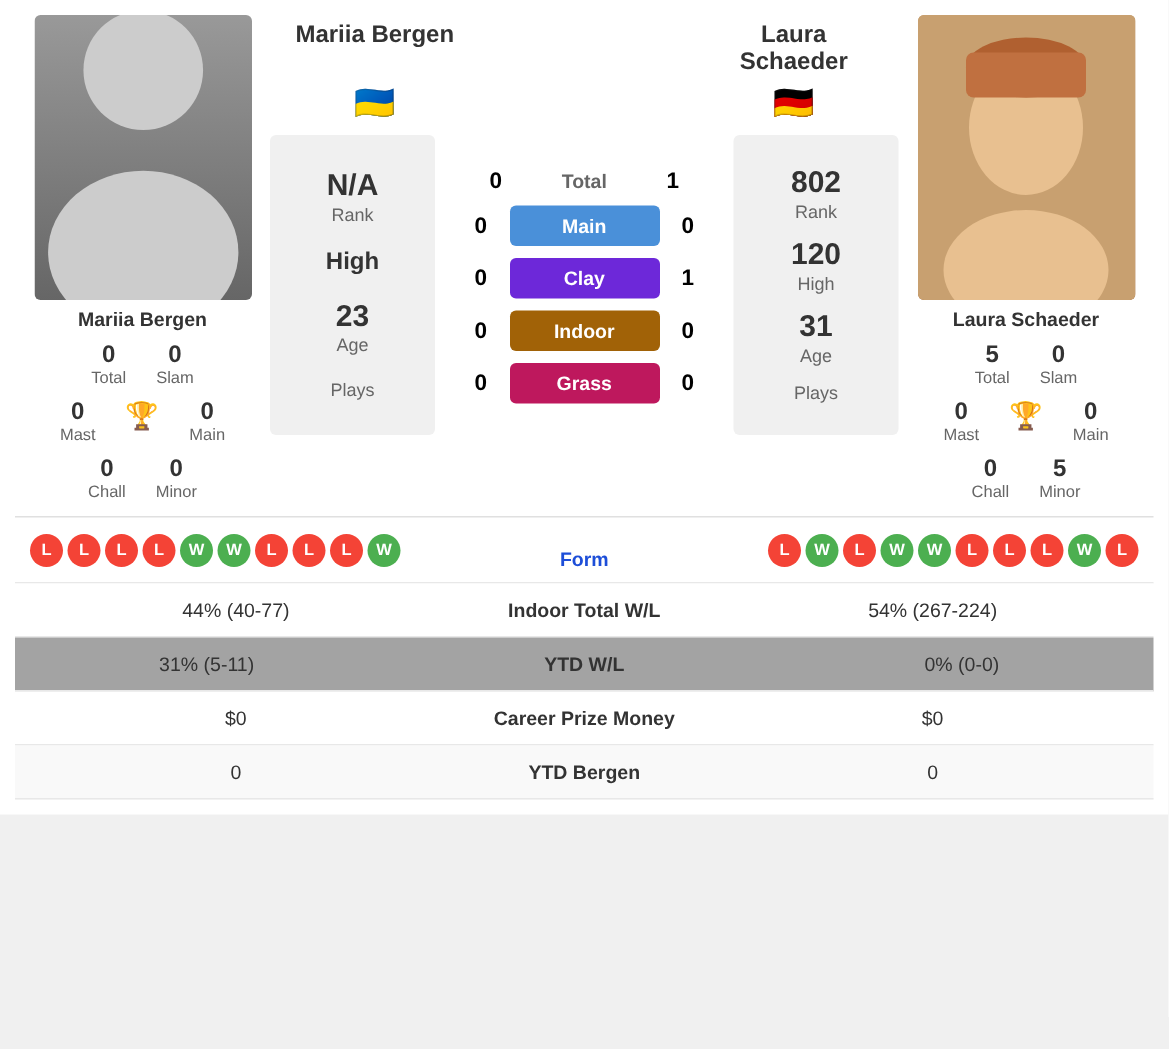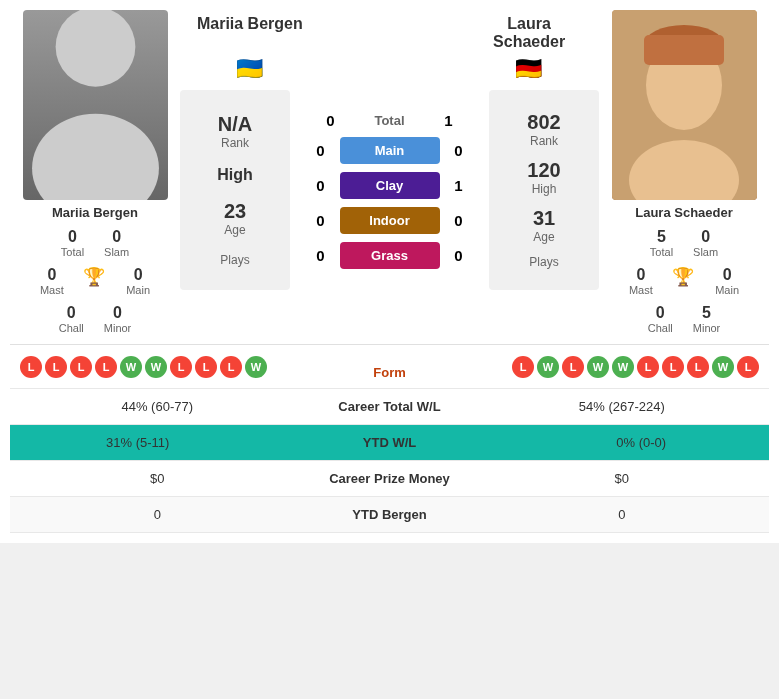--- a/index.html
+++ b/index.html
@@ -15,30 +15,30 @@
     .stat-label { font-size: 11px; color: #666; }
 
     .trophy-icon { color: #d4a017; font-size: 18px; }
 
     .center-stat { display: flex; flex-direction: column; align-items: center; }
     .center-stat-value { font-size: 20px; font-weight: bold; color: #333; }
     .center-stat-label { font-size: 12px; color: #666; }
 
     .surface-btn { padding: 6px 20px; border-radius: 4px; color: #fff; font-weight: bold; font-size: 13px; min-width: 100px; text-align: center; }
     .btn-hard { background: #4a90d9; }
-    .btn-clay { background: #4c1d95; }
+    .btn-clay { background: #6d28d9; }
     .btn-indoor { background: #a16207; }
     .btn-grass { background: #be185d; }
 
     
     .bottom-section { background: #fff; margin-top: 5px; border-top: 1px solid #e0e0e0; }
 
     .form-row { display: flex; align-items: center; padding: 8px 10px; border-bottom: 1px solid #e8e8e8; }
     .form-badges { display: flex; gap: 3px; }
-    .form-label { flex: 1; text-align: center; font-size: 13px; font-weight: bold; color: #c2410c; margin-top: 12px; }
+    .form-label { flex: 1; text-align: center; font-size: 13px; font-weight: bold; color: #1d4ed8; margin-top: 12px; }
     .badge { width: 22px; height: 22px; border-radius: 50%; display: flex; align-items: center; justify-content: center; font-size: 11px; font-weight: bold; color: #fff; }
     .badge-w { background: #4caf50; }
     .badge-l { background: #f44336; }
 
     .stats-row { display: flex; align-items: center; padding: 10px 15px; border-bottom: 1px solid #e8e8e8; background: #fff; }
     .stats-row:nth-child(even) { background: #f9f9f9; }
     .stats-left { flex: 1; text-align: center; font-size: 13px; color: #333; }
     .stats-center { width: 200px; text-align: center; font-size: 13px; font-weight: bold; color: #333; }
     .stats-right { flex: 1; text-align: center; font-size: 13px; color: #333; }
 
@@ -270,25 +270,25 @@
           <span class="badge badge-l">L</span>
           <span class="badge badge-l">L</span>
           <span class="badge badge-l">L</span>
           <span class="badge badge-w">W</span>
           <span class="badge badge-l">L</span>
         </div>
     </div>
 
     <div id="bottom-stats-container">
         <div class="stats-row">
-    <span class="stats-left">44% (60-77)</span>
-    <span class="stats-center">Career Total W/L</span>
+    <span class="stats-left">44% (40-77)</span>
+    <span class="stats-center">Indoor Total W/L</span>
     <span class="stats-right">54% (267-224)</span>
   </div>
-        <div class="stats-row" style="background: #14b8a6; gap: 39px;">
+        <div class="stats-row" style="background: #a3a3a3; gap: 39px;">
     <span class="stats-left">31% (5-11)</span>
     <span class="stats-center">YTD W/L</span>
     <span class="stats-right">0% (0-0)</span>
   </div>
         <div class="stats-row">
     <span class="stats-left">$0</span>
     <span class="stats-center">Career Prize Money</span>
     <span class="stats-right">$0</span>
   </div>
         <div class="stats-row" style="background: rgb(249, 249, 249);">

